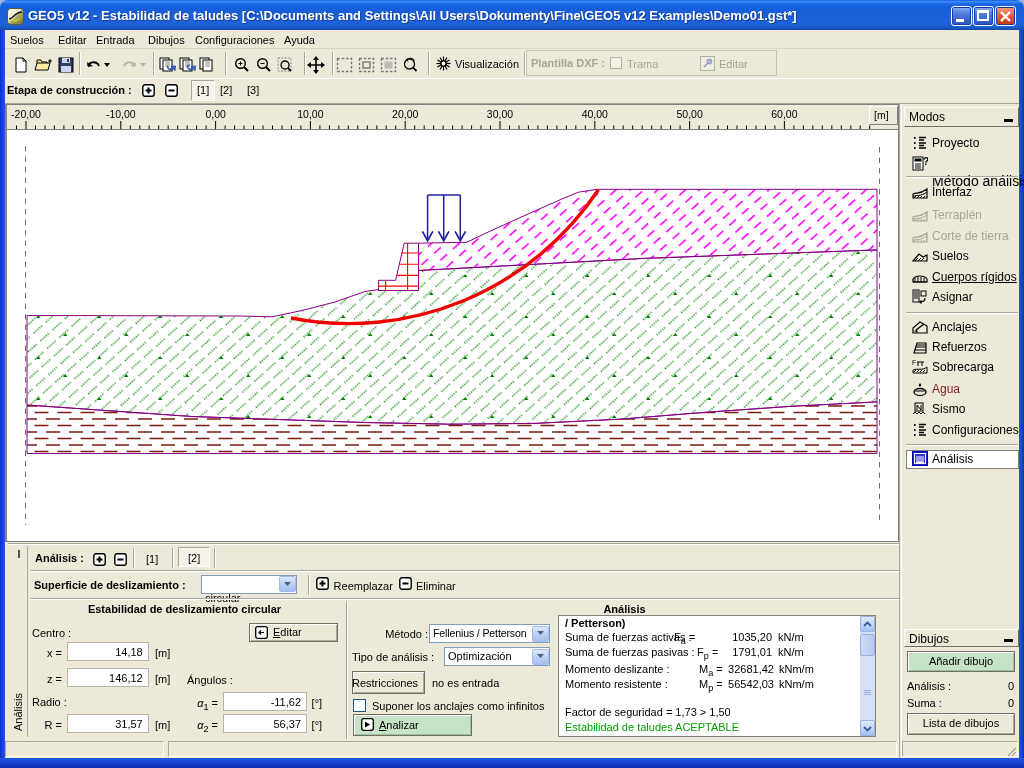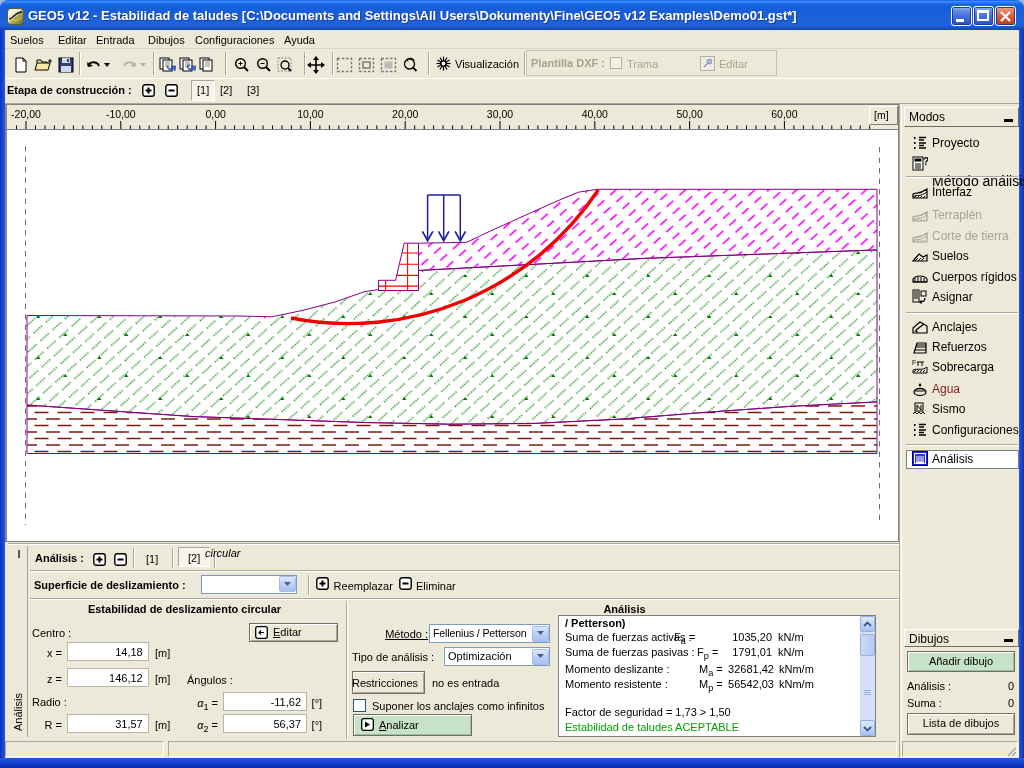--- a/index.html
+++ b/index.html
@@ -351,21 +351,21 @@
 <svg class="abs" style="left:912px;top:248.3px" width="16" height="16" viewBox="0 0 16 16">
     <path d="M1 13 L7 6 L11 9 L15 7 L15 13 Z" fill="none" stroke="#000" stroke-width="1.2"></path>
     <path d="M3 13 l3-3 M6 13 l3-3 M9 13 l3-3" stroke="#000"></path>
   </svg>
 <div class="abs" style="left:932px;top:249.3px;font-size:12px;color:#000;white-space:nowrap;">Suelos</div>
 <svg class="abs" style="left:912px;top:269.1px" width="16" height="16" viewBox="0 0 16 16">
     <path d="M1 13 L1 10 C4 6 12 6 15 10 L15 13 Z" fill="none" stroke="#000" stroke-width="1.2"></path>
     <path d="M3 13 v-4 M6 13 v-5 M9 13 v-5 M12 13 v-4" stroke="#000"></path>
     <path d="M1 13 h14" stroke="#000"></path>
   </svg>
-<div class="abs" style="left:932px;top:270.1px;font-size:12px;color:#000;white-space:nowrap;">Cuerpos rígidos</div>
+<div class="abs" style="left:932px;top:270.1px;font-size:12px;color:#000;white-space:nowrap;text-decoration:underline;">Cuerpos rígidos</div>
 <svg class="abs" style="left:912px;top:288.5px" width="16" height="16" viewBox="0 0 16 16">
     <rect x="1" y="1" width="6" height="12" fill="none" stroke="#000"></rect>
     <path d="M2 3 h4 M2 5 h4 M2 7 h4 M2 9 h4" stroke="#000"></path>
     <rect x="9" y="2" width="5" height="5" fill="none" stroke="#000"></rect>
     <path d="M13 9 C13 12 11 13 8 13 l1.5-1.5 M8 13 l1.5 1.5" fill="none" stroke="#000" stroke-width="1.2"></path>
   </svg>
 <div class="abs" style="left:932px;top:289.5px;font-size:12px;color:#000;white-space:nowrap;">Asignar</div>
 <svg class="abs" style="left:912px;top:318.9px" width="16" height="16" viewBox="0 0 16 16">
     <path d="M1 14 L1 9 L8 3 L15 7 L15 14 Z" fill="none" stroke="#000" stroke-width="1.2"></path>
     <path d="M4 11 L12 5" stroke="#000" stroke-width="1.4"></path>
@@ -438,21 +438,21 @@
   </svg>
 <div class="abs" style="left:133px;top:548px;width:2px;height:20px;border-left:1px solid #aca899;border-right:1px solid #fff;"></div>
 <div class="abs" style="left:146px;top:553px;">[1]</div>
 <div class="abs" style="left:172px;top:548px;width:2px;height:20px;border-left:1px solid #aca899;border-right:1px solid #fff;"></div>
 <div class="abs" style="left:177.8px;top:547px;width:32px;height:20px;background:#f6f4ea;border:1px solid;border-color:#aca899 #fff #fff #aca899;"></div>
 <div class="abs" style="left:188px;top:552px;">[2]</div>
 <div class="abs" style="left:213.7px;top:548px;width:2px;height:20px;border-left:1px solid #aca899;border-right:1px solid #fff;"></div>
 <div class="abs" style="left:30px;top:570px;width:869px;height:2px;border-top:1px solid #aca899;border-bottom:1px solid #fff;"></div>
 <div class="abs" style="left:34px;top:579px;font-weight:bold;">Superficie de deslizamiento :</div>
 <div class="abs" style="left:201px;top:574.5px;width:96px;height:19px;background:#fff;border:1px solid #7f9db9;"></div>
-<div class="abs" style="left:205px;top:547px;white-space:nowrap;font-style:italic;">circular</div>
+<div class="abs" style="left:205px;top:592px;white-space:nowrap;">circular</div>
 <div class="abs" style="left:279px;top:576.0px;width:16.5px;height:16px;border:1px solid #9ebdf0;border-radius:2px;background:linear-gradient(180deg,#dfe8fa,#bcd0f3 50%,#a8c0ee);"></div>
 <svg class="abs" style="left:283px;top:580.5px" width="9" height="6" viewBox="0 0 9 6">
     <path d="M1 1 L4.5 5 L8 1 Z" fill="#4d6185"></path>
   </svg>
 <div class="abs" style="left:307.5px;top:575px;width:2px;height:20px;border-left:1px solid #aca899;border-right:1px solid #fff;"></div>
 <svg class="abs" style="left:316px;top:577px" width="13" height="13" viewBox="0 0 13 13">
     <rect x="0.8" y="0.8" width="11.4" height="11.4" rx="2.2" fill="#fff" stroke="#000" stroke-width="1.4"></rect>
     <path d="M6.5 3.5 v6 M3.5 6.5 h6" stroke="#000" stroke-width="2"></path>
   </svg>
 <div class="abs" style="left:333.6px;top:580px;">Reemplazar</div>
@@ -486,21 +486,21 @@
 <div class="abs" style="left:311.6px;top:697px;">[°]</div>
 <div class="abs" style="left:30px;top:719px;width:32px;text-align:right;">R =</div>
 <div class="abs" style="left:66.7px;top:714px;width:82px;height:19px;background:#fff;border:1px solid #b9b5a9;"></div>
 <div class="abs" style="left:66.7px;top:718px;width:76px;text-align:right;">31,57</div>
 <div class="abs" style="left:155px;top:719px;">[m]</div>
 <div class="abs" style="left:178px;top:719px;width:40px;text-align:right;"><i>α</i><sub>2</sub> =</div>
 <div class="abs" style="left:223px;top:714px;width:84px;height:19px;background:#fff;border:1px solid #b9b5a9;"></div>
 <div class="abs" style="left:223px;top:718px;width:78px;text-align:right;">56,37</div>
 <div class="abs" style="left:311.6px;top:719px;">[°]</div>
 <div class="abs" style="left:346px;top:601px;width:2px;height:138px;border-left:1px solid #aca899;border-right:1px solid #fff;"></div>
-<div class="abs" style="left:340px;top:628px;width:88px;text-align:right;text-decoration:underline;">Método :</div>
+<div class="abs" style="left:340px;top:628px;width:88px;text-align:right;">Método :</div>
 <div class="abs" style="left:429px;top:624px;width:121px;height:19px;background:#fff;border:1px solid #7f9db9;"></div>
 <div class="abs" style="left:433px;top:627px;white-space:nowrap;"><span style="font-size:10.6px;letter-spacing:-0.15px">Fellenius / Petterson</span></div>
 <div class="abs" style="left:532px;top:625.5px;width:16.5px;height:16px;border:1px solid #9ebdf0;border-radius:2px;background:linear-gradient(180deg,#dfe8fa,#bcd0f3 50%,#a8c0ee);"></div>
 <svg class="abs" style="left:536px;top:630px" width="9" height="6" viewBox="0 0 9 6">
     <path d="M1 1 L4.5 5 L8 1 Z" fill="#4d6185"></path>
   </svg>
 <div class="abs" style="left:352px;top:651px;">Tipo de análisis :</div>
 <div class="abs" style="left:444px;top:647px;width:106px;height:19px;background:#fff;border:1px solid #7f9db9;"></div>
 <div class="abs" style="left:448px;top:650px;white-space:nowrap;">Optimización</div>
 <div class="abs" style="left:532px;top:648.5px;width:16.5px;height:16px;border:1px solid #9ebdf0;border-radius:2px;background:linear-gradient(180deg,#dfe8fa,#bcd0f3 50%,#a8c0ee);"></div>

